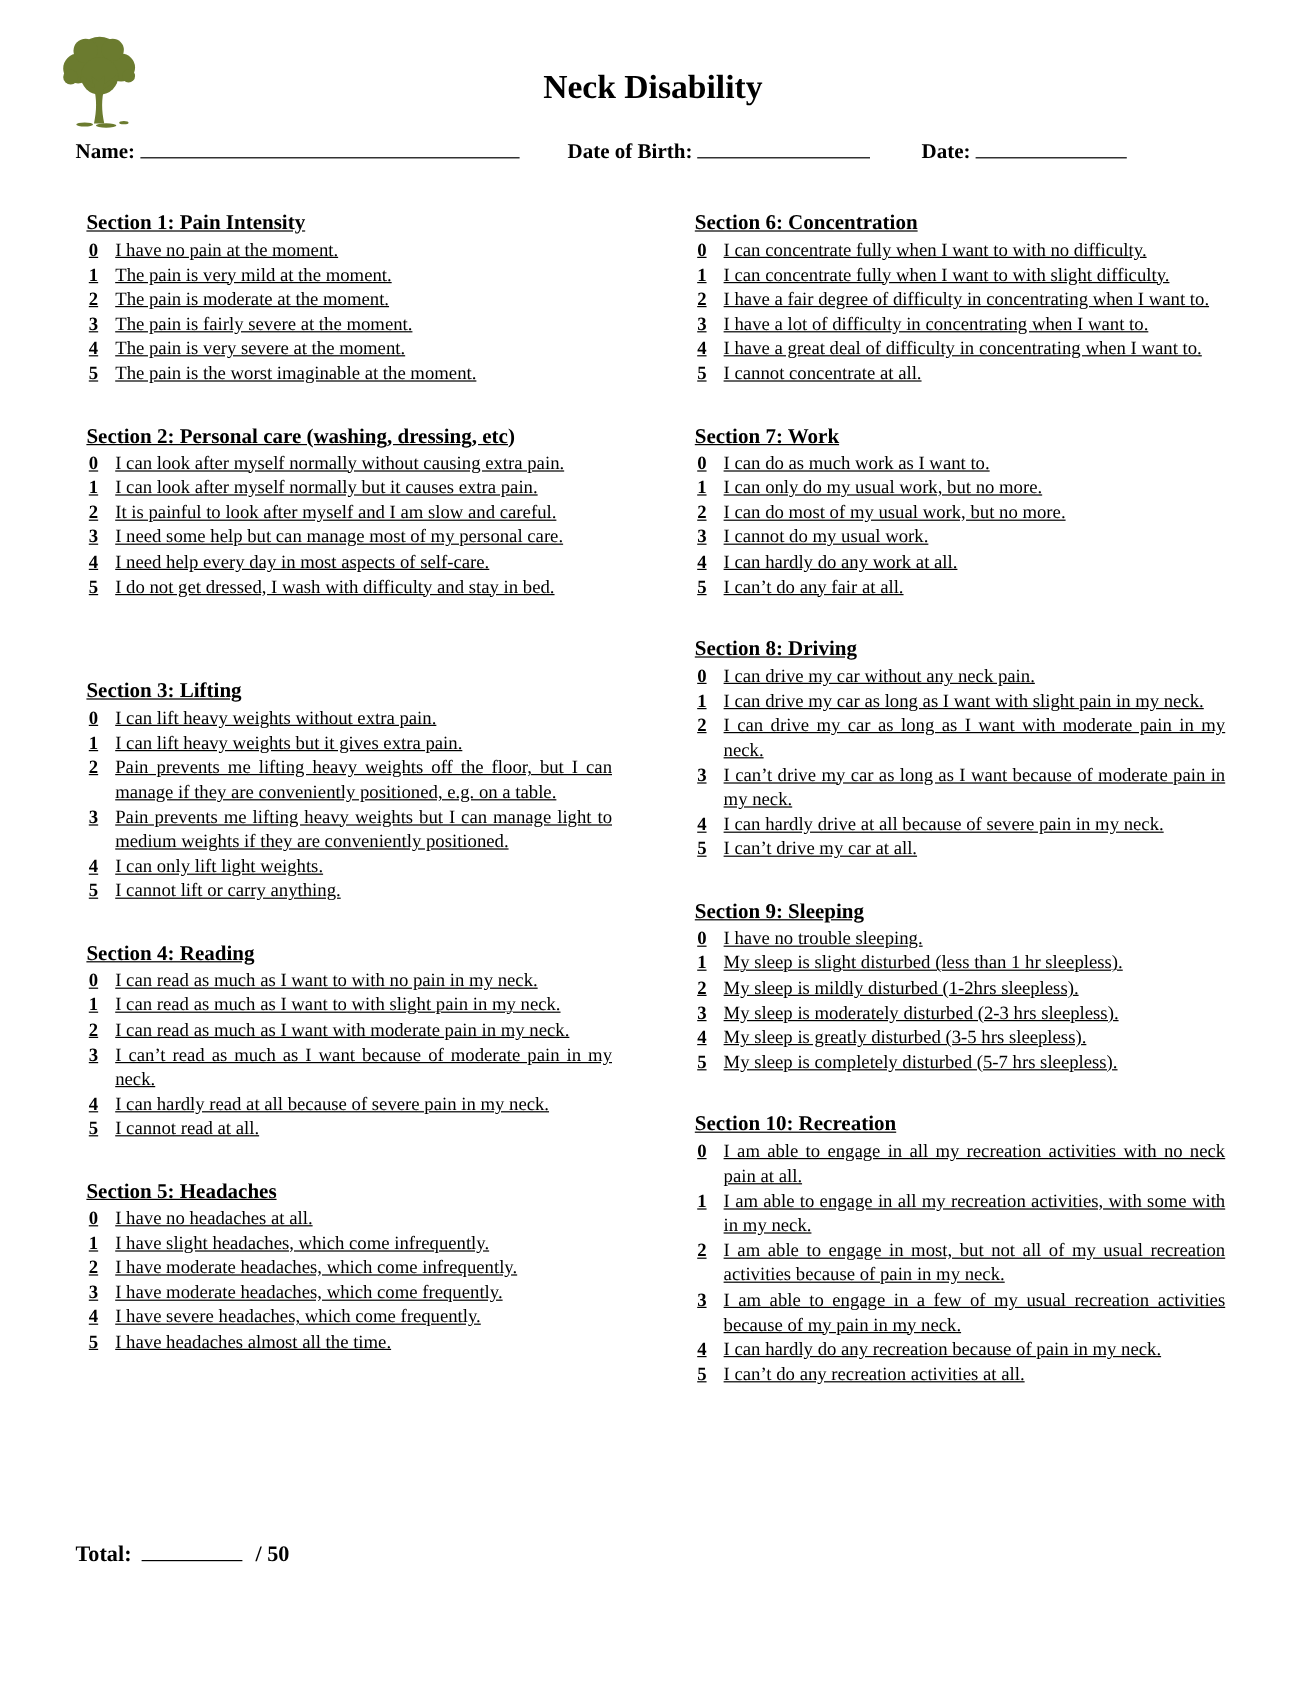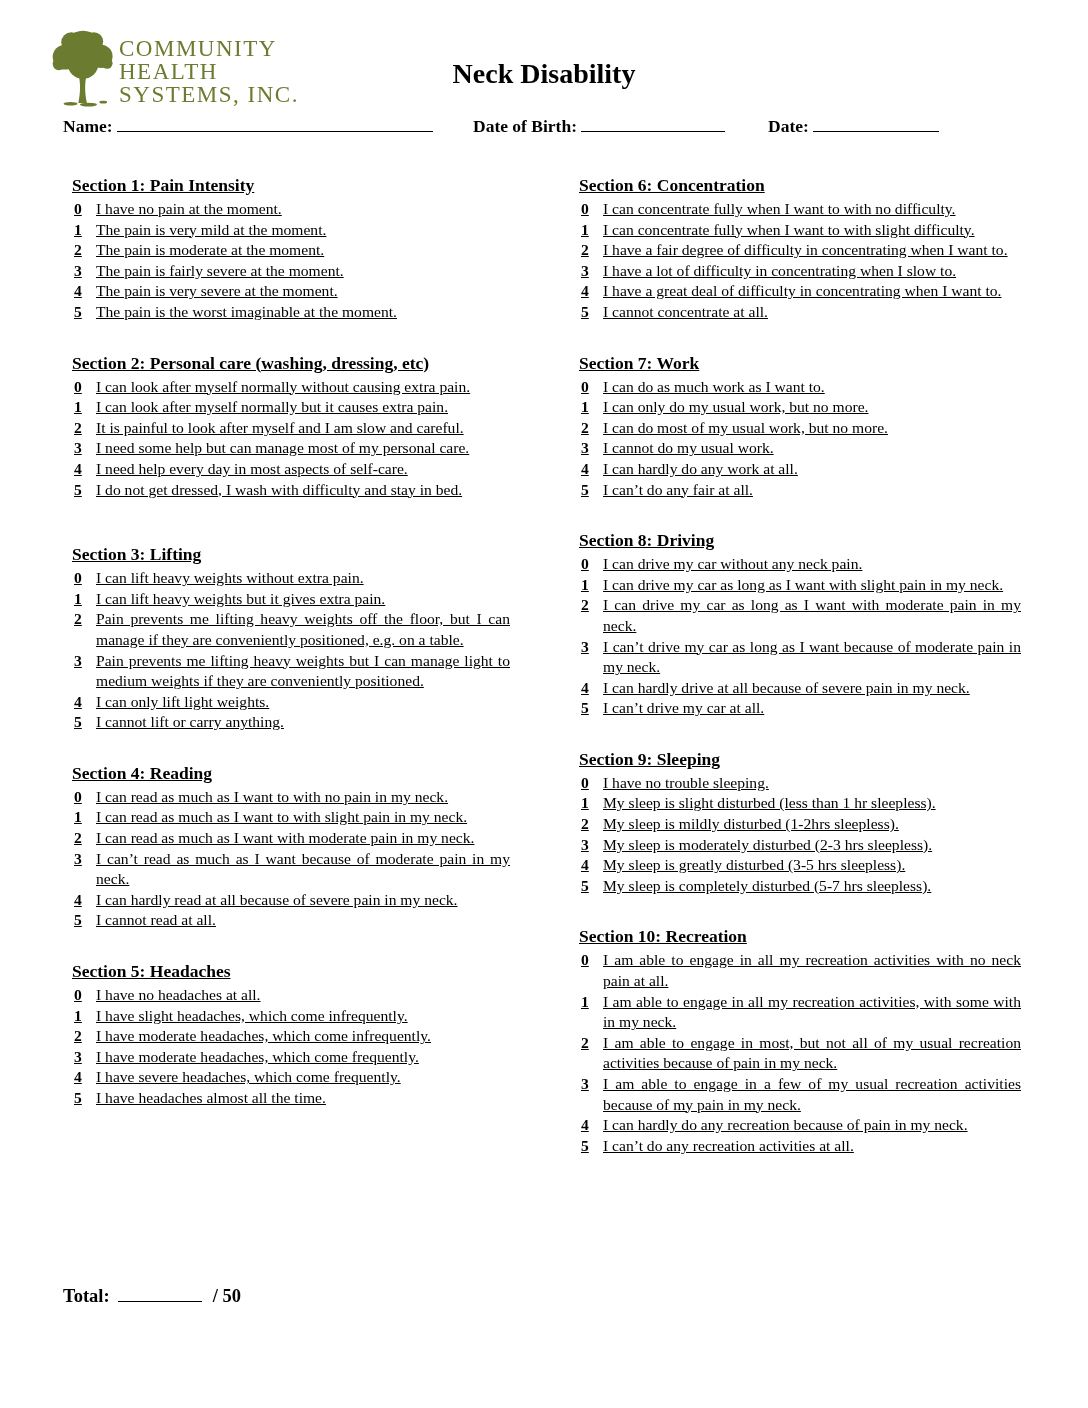--- a/index.html
+++ b/index.html
@@ -29,21 +29,21 @@
   .blank-name{width:316px;}
   .blank-dob{width:144px;}
   .blank-date{width:126px;}
   .blank-total{width:84px;}
   
   .columns{position:absolute;top:174px;left:72px;display:flex;gap:69px;align-items:flex-start;}
   .col-left{width:438px;}
   .col-right{width:442px;}
   .section{margin-top:29px;text-decoration:underline;}
   .section:first-child{margin-top:0;}
-  .col-left .section:nth-child(3){margin-top:43px;}
+  .col-left .section:nth-child(3){margin-top:64px;}
   .sec-title{font-size:17.5px;font-weight:bold;margin:0 0 3px 0;line-height:22px;}
   .item{display:flex;line-height:20.6px;font-size:15.6px;}
   .score{flex:0 0 24px;font-weight:bold;padding-left:2px;box-sizing:border-box;}
   .text{flex:1;text-align:justify;}
   
   .total{position:absolute;top:1286px;left:63px;font-weight:bold;font-size:18.5px;white-space:nowrap;}
   .total .blank-total{margin:0 6px 0 4px;}
 </style>
 </head>
 <body>
@@ -62,25 +62,20 @@
         <circle cx="14" cy="47" r="8"></circle>
         <circle cx="76" cy="46" r="7"></circle>
         <path d="M39,97 C42,82 42,72 39,58 L36,46 44,52 50,45 50,58 C47,72 47,82 50,97 Z"></path>
         <path d="M40,55 L26,46 24,50 40,60 Z"></path>
         <path d="M49,55 L64,45 66,49 50,60 Z"></path>
         <ellipse cx="29" cy="98" rx="9" ry="2.2"></ellipse>
         <ellipse cx="52" cy="99" rx="11" ry="2.4"></ellipse>
         <ellipse cx="71" cy="96" rx="5" ry="1.8"></ellipse>
       </g>
     </svg>
-    <div class="logo-text">
-      <div>COMMUNITY</div>
-      <div>HEALTH</div>
-      <div>SYSTEMS, INC.</div>
-    </div>
   </div>
 
   <div class="page-title">Neck Disability</div>
 
   <div class="fields">
     <div class="field f-name">
       <span>Name:</span>
       <span class="blank blank-name"></span>
     </div>
     <div class="field f-dob">
@@ -241,21 +236,21 @@
           <div class="item">
             <span class="score">1</span>
             <span class="text">I can concentrate fully when I want to with slight difficulty.</span>
           </div>
           <div class="item">
             <span class="score">2</span>
             <span class="text">I have a fair degree of difficulty in concentrating when I want to.</span>
           </div>
           <div class="item">
             <span class="score">3</span>
-            <span class="text">I have a lot of difficulty in concentrating when I slow to.</span>
+            <span class="text">I have a lot of difficulty in concentrating when I want to.</span>
           </div>
           <div class="item">
             <span class="score">4</span>
             <span class="text">I have a great deal of difficulty in concentrating when I want to.</span>
           </div>
           <div class="item">
             <span class="score">5</span>
             <span class="text">I cannot concentrate at all.</span>
           </div>
         </section>

